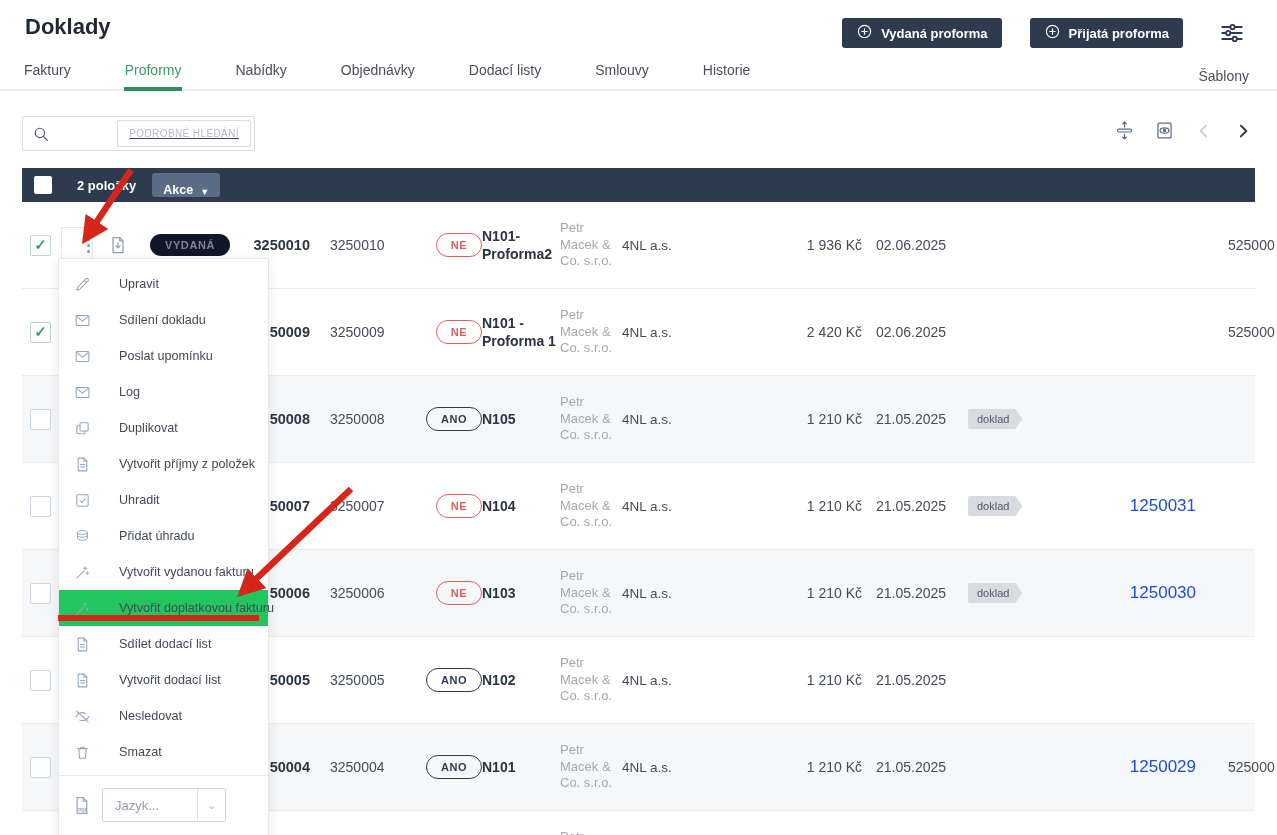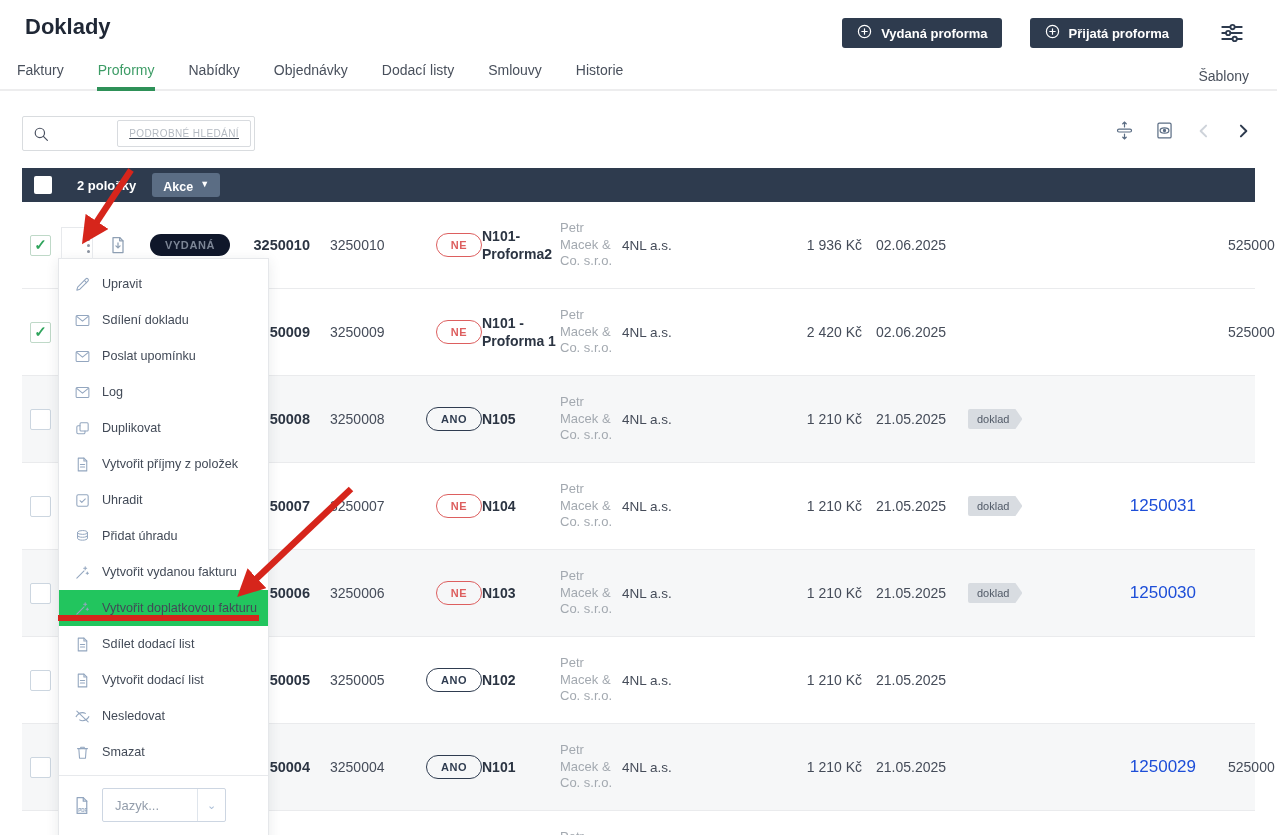--- a/index.html
+++ b/index.html
@@ -7,43 +7,43 @@
           font-family:"Liberation Sans",sans-serif;color:#3d4450;}
   
   .page-title{position:absolute;left:25px;top:14px;font-size:22px;font-weight:bold;color:#1f2735;}
   .top-actions{position:absolute;top:18px;right:32px;display:flex;align-items:center;gap:28px;}
   .btn-dark{display:flex;align-items:center;gap:8px;background:#2e3b4e;color:#fff;border:none;
             height:30px;padding:0 14px;border-radius:3px;font-size:13px;font-weight:bold;
             font-family:inherit;cursor:pointer;white-space:nowrap;}
   .icon-sliders{margin-left:8px;cursor:pointer;display:flex;}
   
   .tabsrow{position:absolute;left:0;right:0;top:58px;height:33px;border-bottom:2px solid #ededee;
-           display:flex;align-items:flex-end;padding-left:16px;box-sizing:border-box;}
+           display:flex;align-items:flex-end;padding-left:23px;box-sizing:border-box;gap:20px;}
   .tab{position:relative;margin-right:32px;padding:6px 1px 11px;font-size:14px;color:#49505c;cursor:pointer;white-space:nowrap;}
   .tab.active{color:#3d9c66;}
   .tab.active::after{content:"";position:absolute;left:0;right:0;bottom:-2px;height:4px;background:#2e9158;}
   .templates-link{position:absolute;right:28px;bottom:10px;font-size:14px;color:#49505c;cursor:pointer;}
   
   .searchbox{position:absolute;left:22px;top:116px;width:233px;height:35px;border:1px solid #d9dcdf;
              border-radius:2px;display:flex;align-items:center;box-sizing:border-box;background:#fff;text-decoration:underline;}
   .searchbox svg{margin-left:9px;flex:none;}
   .searchbox input{flex:1;min-width:20px;border:none;outline:none;height:100%;font-size:13px;
                    font-family:inherit;padding:0 6px;background:transparent;}
   .adv-btn{flex:none;margin-right:3px;border:1px solid #d8dbdf;background:#fff;color:#b4bac2;
            font-size:10px;letter-spacing:.4px;padding:7px 11px;border-radius:2px;font-family:inherit;
            cursor:pointer;white-space:nowrap;}
   .list-tools{position:absolute;top:120px;right:24px;display:flex;align-items:center;gap:19px;}
   .list-tools>*{cursor:pointer;display:flex;}
   
   .bulkbar{position:absolute;left:22px;top:168px;width:1233px;height:34px;background:#2e3b4e;
            display:flex;align-items:center;box-sizing:border-box;}
   .bulk-cb{width:18px;height:18px;background:#fff;border-radius:2px;margin-left:12px;cursor:pointer;}
   .bulk-count{margin-left:25px;font-size:13px;font-weight:bold;color:#fff;}
-  .akce-btn{margin-left:16px;display:flex;align-items:flex-start;gap:7px;background:#5b6d84;color:#fff;
-            border:none;border-radius:3px;height:24px;padding:7px 11px;font-size:12.5px;font-weight:bold;
+  .akce-btn{margin-left:16px;display:flex;align-items:flex-end;gap:7px;background:#5b6d84;color:#fff;
+            border:none;border-radius:3px;height:24px;padding:0 11px;font-size:12.5px;font-weight:bold;
             font-family:inherit;cursor:pointer;}
   .akce-caret{font-size:9px;line-height:1;}
   
   .tbl{position:absolute;left:22px;top:202px;width:1233px;}
   .row{display:grid;grid-template-columns:46px 26px 34px 104px 80px 80px 90px 78px 62px 66px 174px 96px 72px 172px 53px;
        height:87px;box-sizing:border-box;border-bottom:1px solid #eaebed;background:#fff;align-items:center;}
   .row.stripe{background:#f6f7f8;}
   .cell{display:flex;align-items:center;overflow:hidden;height:100%;}
   .c-center{justify-content:flex-end;}
   .c-right{justify-content:flex-end;}
@@ -71,21 +71,21 @@
        clip-path:polygon(0 0,calc(100% - 7px) 0,100% 50%,calc(100% - 7px) 100%,0 100%);white-space:nowrap;}
   .ref{font-size:17px;color:#1d4ed8;padding-right:6px;}
   .ref2{font-size:14px;color:#454c59;padding-left:26px;white-space:nowrap;overflow:visible;}
   .cell.of-visible{overflow:visible;}
   
   .menu-connector{position:absolute;left:61px;top:227px;width:30px;height:31px;
                   border:1px solid #e7e9ec;border-bottom:none;z-index:11;pointer-events:none;}
   .menu{position:absolute;left:58px;top:258px;width:211px;height:600px;background:#fff;
         border:1px solid #e5e7ea;box-shadow:0 3px 12px rgba(40,50,60,.10);z-index:10;
         padding-top:7px;box-sizing:border-box;}
-  .mi{height:36px;display:flex;align-items:center;gap:11px;padding:0 8px 0 15px;font-size:12.6px;
+  .mi{height:36px;display:flex;align-items:center;gap:28px;padding:0 8px 0 15px;font-size:12.6px;
       color:#424a57;white-space:nowrap;cursor:pointer;}
   .mi.highlighted{background:#22c55e;}
   .mi .mi-icon{display:flex;flex:none;}
   .mi svg{width:17px;height:17px;}
   .menu-divider{border-top:1px solid #e7e9ec;margin-top:5px;}
   .lang-row{display:flex;align-items:center;gap:10px;padding:12px 12px 12px 12px;}
   .lang-select{display:flex;align-items:center;width:124px;height:34px;border:1px solid #cdd6e2;
                border-radius:2px;cursor:pointer;box-sizing:border-box;}
   .lang-text{padding-left:12px;color:#939dab;font-size:13px;flex:1;}
   .lang-chev{border-left:1px solid #dfe5ec;width:27px;height:100%;display:flex;align-items:center;

